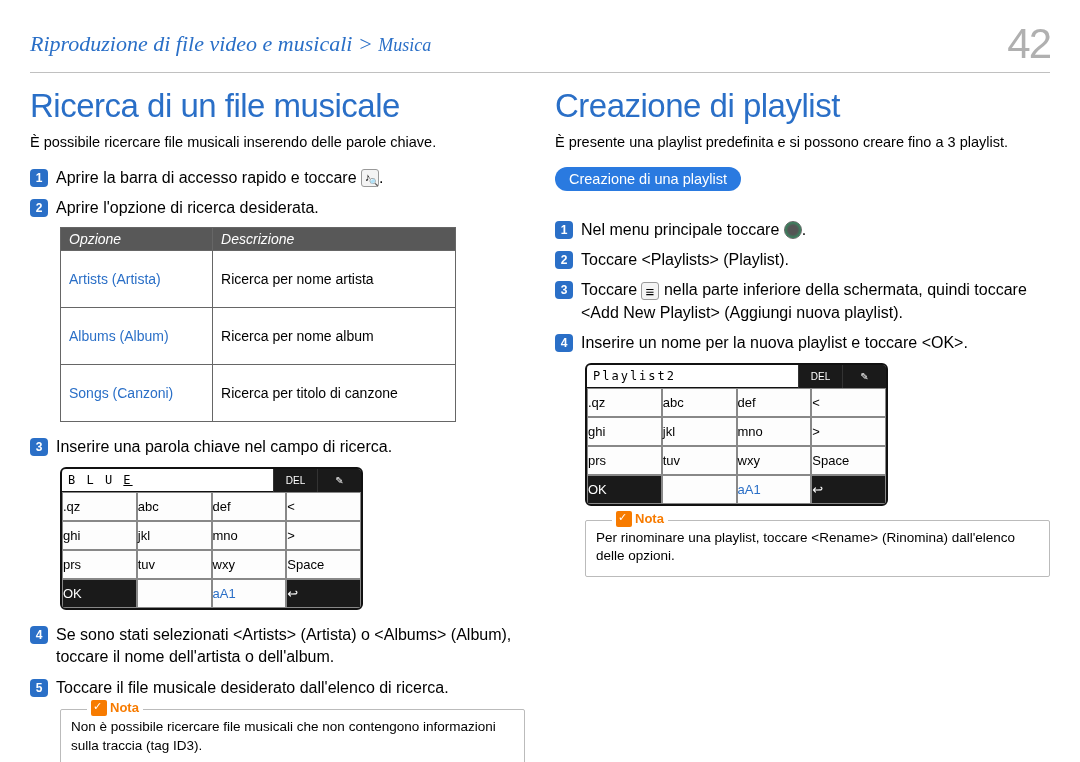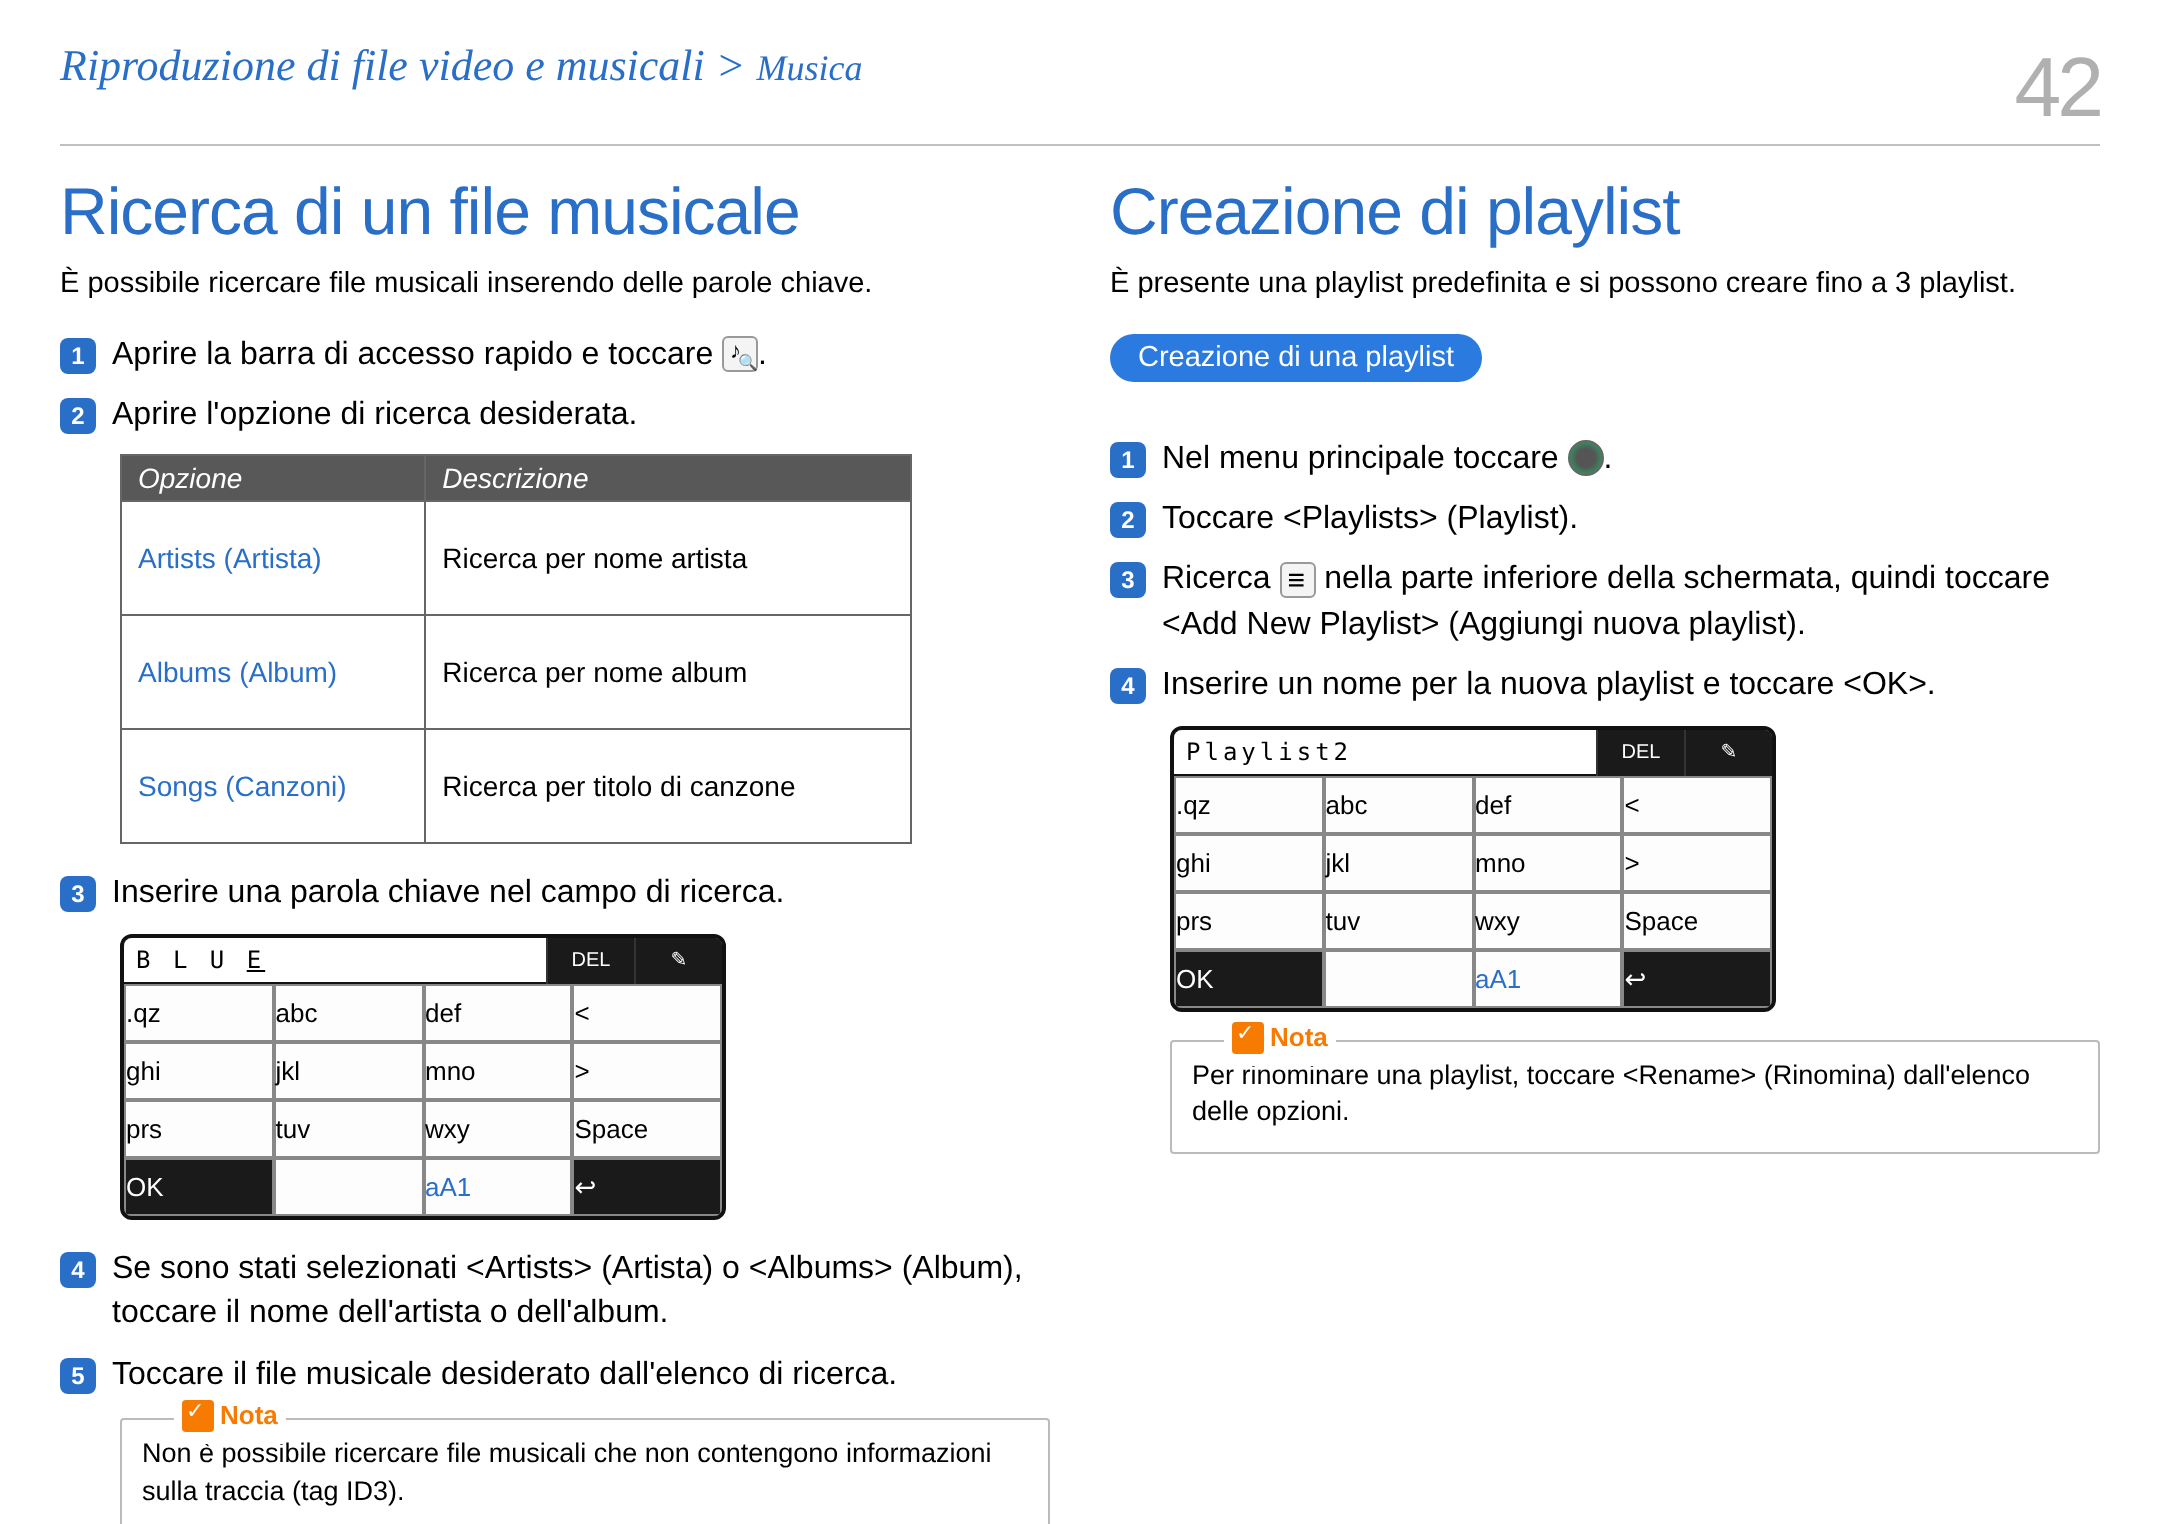--- a/index.html
+++ b/index.html
@@ -1,18 +1,18 @@
 <!DOCTYPE html>
 <html><head>
 <meta charset="utf-8">
 <style>
   * { box-sizing: border-box; margin: 0; padding: 0; }
   body { font-family: Arial, Helvetica, sans-serif; background: #fff; width: 1080px; height: 762px; position: relative; color: #000; }
   .page { padding: 20px 30px; }
-  .header { display: flex; justify-content: space-between; align-items: flex-start; border-bottom: 1px solid #c0c0c0; padding-bottom: 4px; margin-bottom: 14px; }
+  .header { display: flex; justify-content: space-between; align-items: center; border-bottom: 1px solid #c0c0c0; padding-bottom: 4px; margin-bottom: 14px; }
   .breadcrumb { color: #2a6fc7; font-family: Georgia, 'Times New Roman', serif; font-style: italic; font-size: 22px; }
   .breadcrumb .small { font-size: 18px; }
   .pagenum { color: #b0b0b0; font-size: 42px; font-weight: 300; font-family: 'Helvetica Neue', Arial, sans-serif; letter-spacing: -2px; }
   .columns { display: flex; gap: 30px; }
   .col { flex: 1; min-width: 0; }
   h1 { color: #2a6fc7; font-size: 33px; font-weight: 400; margin-bottom: 8px; font-family: 'Helvetica Neue', Arial, sans-serif; letter-spacing: -0.5px; }
   .lead { font-size: 14.5px; line-height: 1.35; margin-bottom: 14px; }
   .step { display: flex; align-items: flex-start; margin-bottom: 8px; gap: 8px; }
   .step-num { background: #2a6fc7; color: #fff; font-size: 12px; font-weight: bold; width: 18px; height: 18px; border-radius: 4px; display: inline-flex; align-items: center; justify-content: center; flex-shrink: 0; margin-top: 2px; }
   .step-text { font-size: 16px; line-height: 1.4; }
@@ -160,21 +160,21 @@
           <span>Nel menu principale toccare </span><span class="inline-icon player"></span><span>.</span>
         </span>
       </div>
       <div class="step">
         <span class="step-num">2</span>
         <span class="step-text">Toccare &lt;Playlists&gt; (Playlist).</span>
       </div>
       <div class="step">
         <span class="step-num">3</span>
         <span class="step-text">
-          <span>Ricerca </span><span class="inline-icon menu"></span><span> nella parte inferiore della schermata, quindi toccare &lt;Add New Playlist&gt; (Aggiungi nuova playlist).</span>
+          <span>Toccare </span><span class="inline-icon menu"></span><span> nella parte inferiore della schermata, quindi toccare &lt;Add New Playlist&gt; (Aggiungi nuova playlist).</span>
         </span>
       </div>
       <div class="step">
         <span class="step-num">4</span>
         <span class="step-text">Inserire un nome per la nuova playlist e toccare &lt;OK&gt;.</span>
       </div>
 
       <div class="kbd right-kbd">
         <div class="kbd-top">
           <div class="kbd-disp">Playlist2</div>

